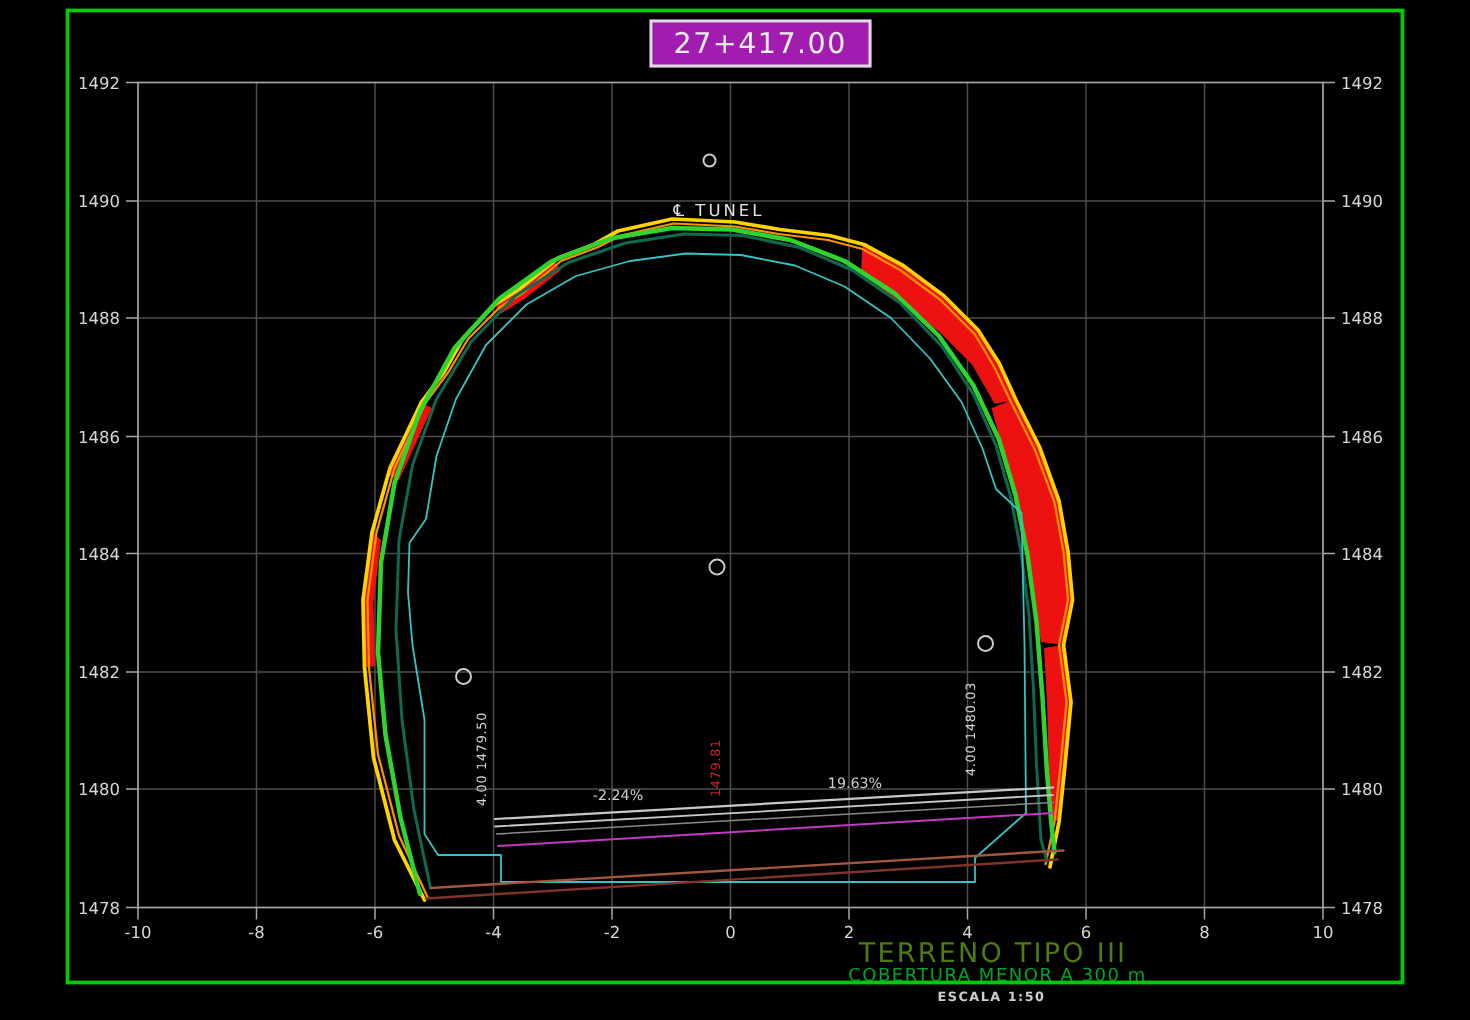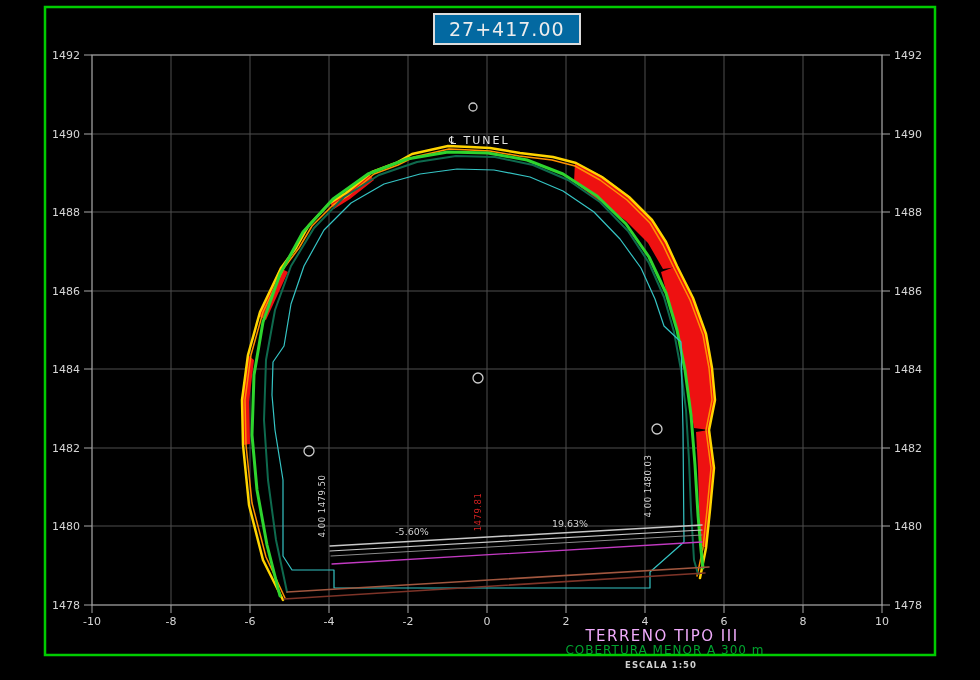--- a/index.html
+++ b/index.html
@@ -6,28 +6,28 @@
   #viewport{
     position:relative;width:980px;height:680px;background:#000;overflow:hidden;
     font-family:"DejaVu Sans","Liberation Sans",sans-serif;
   }
   svg{position:absolute;left:0;top:0;}
   .abs{position:absolute;white-space:nowrap;}
   .ctr{transform:translate(-50%,-50%);}
   .vert{transform:translate(-50%,-50%) rotate(-90deg);}
   #station-box{
     position:absolute;left:433px;top:13px;
-    border:2px solid #dcdcdc;background:#0369a1;color:#ededed;
+    border:2px solid #dcdcdc;background:#a21caf;color:#ededed;
     font-size:19px;padding:3px 14px;letter-spacing:1px;
   }
   #cl-label{left:449px;top:134px;font-size:11px;color:#e2e2e2;letter-spacing:2px;}
   .slope{font-size:9.5px;color:#cfcfcf;}
   .vlab{font-size:8.5px;color:#d6d6d6;letter-spacing:0.5px;}
   #rasante-label{font-size:8.5px;color:#d02020;letter-spacing:0.5px;}
-  #terrain-label{left:662px;top:636px;font-size:15px;color:#f0abfc;letter-spacing:1.5px;}
+  #terrain-label{left:662px;top:636px;font-size:18px;color:#4d7c0f;letter-spacing:1.5px;}
   #cover-label{left:665px;top:650px;font-size:12px;color:#00a32e;letter-spacing:1px;}
   #scale-label{left:661px;top:665px;font-size:8.5px;color:#cfcfcf;letter-spacing:1px;font-weight:bold;}
 </style>
 </head>
 <body>
 
 <div id="viewport">
 
   <svg id="drawing-svg" width="980" height="680" viewBox="0 0 980 680">
       <line x1="92" y1="55" x2="92" y2="605" stroke="#4e4e4e" stroke-width="1"></line>
@@ -127,21 +127,21 @@
       <circle cx="657" cy="429" r="5" fill="none" stroke="#cccccc" stroke-width="1.3"></circle>
       <rect x="45" y="7" width="890" height="648" fill="none" stroke="#00cc00" stroke-width="2.5"></rect>
     </svg>
 
   <div id="station-box">
     <span>27+417.00</span>
   </div>
 
   <div id="cl-label" class="abs">℄ TUNEL</div>
 
-  <div class="abs ctr slope" style="left:412px;top:531px;">-5.60%</div>
+  <div class="abs ctr slope" style="left:412px;top:531px;">-2.24%</div>
   <div class="abs ctr slope" style="left:570px;top:523px;">19.63%</div>
 
   <div class="abs vert vlab" style="left:322px;top:506px;">4.00 1479.50</div>
   <div class="abs vert vlab" style="left:648px;top:486px;">4.00 1480.03</div>
   <div id="rasante-label" class="abs vert" style="left:478px;top:512px;">1479.81</div>
 
   <div id="terrain-label" class="abs ctr">TERRENO TIPO III</div>
   <div id="cover-label" class="abs ctr">COBERTURA MENOR A 300 m</div>
   <div id="scale-label" class="abs ctr">ESCALA 1:50</div>
 

